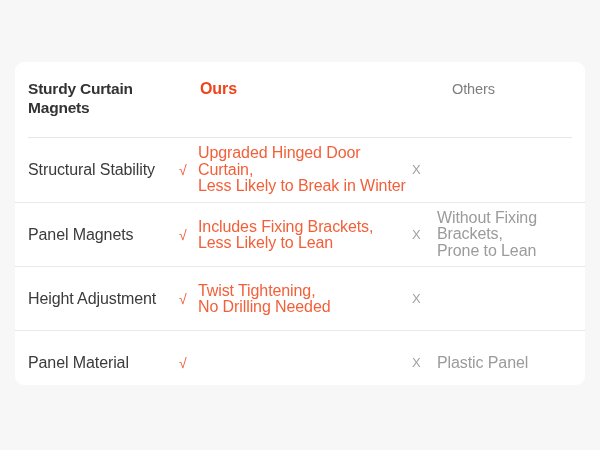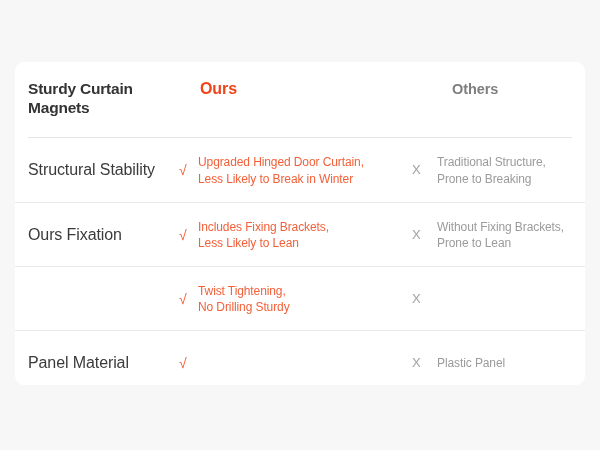--- a/index.html
+++ b/index.html
@@ -60,21 +60,21 @@
     color: #f0441b;
     letter-spacing: -0.1px;
     text-align: right;
   }
 
   .head-others {
     position: absolute;
     left: 437px;
     top: 19px;
     font-size: 14.5px;
-    font-weight: bold;
+    font-weight: normal;
     color: #7e7e7e;
     letter-spacing: -0.1px;
   }
 
   .divider {
     position: absolute;
     left: 13px;
     width: 544px;
     height: 1px;
     background: #e6e6e6;
@@ -123,21 +123,21 @@
   .mark-cross {
     left: 397px;
     color: #a0a0a0;
     font-size: 13px;
   }
 
   .val {
     position: absolute;
     top: 50%;
     transform: translateY(-50%);
-    font-size: 12px;
+    font-size: 16px;
     line-height: 16.5px;
     letter-spacing: -0.1px;
     white-space: pre-line;
   }
   .val-ours {
     left: 183px;
     width: 215px;
     color: #f2603a;
   }
   .val-others {
@@ -164,38 +164,37 @@
     </div>
 
     <div class="rows">
 
       <div class="row">
         <div class="feature">Structural Stability</div>
         <div class="mark mark-check">√</div>
         <div class="val val-ours">Upgraded Hinged Door Curtain,
 Less Likely to Break in Winter</div>
         <div class="mark mark-cross">X</div>
-        <div class="val val-others">Traditional Structure,
-Prone to Breaking</div>
-      </div>
-
-      <div class="row">
-        <div class="feature">Ours Fixation</div>
+      </div>
+
+      <div class="row">
+        <div class="feature">Panel Magnets</div>
         <div class="mark mark-check">√</div>
         <div class="val val-ours">Includes Fixing Brackets,
 Less Likely to Lean</div>
         <div class="mark mark-cross">X</div>
         <div class="val val-others">Without Fixing Brackets,
 Prone to Lean</div>
       </div>
 
       <div class="row">
+        <div class="feature">Height Adjustment</div>
         <div class="mark mark-check">√</div>
         <div class="val val-ours">Twist Tightening,
-No Drilling Sturdy</div>
+No Drilling Needed</div>
         <div class="mark mark-cross">X</div>
       </div>
 
       <div class="row">
         <div class="feature">Panel Material</div>
         <div class="mark mark-check">√</div>
         <div class="mark mark-cross">X</div>
         <div class="val val-others">Plastic Panel</div>
       </div>
 

